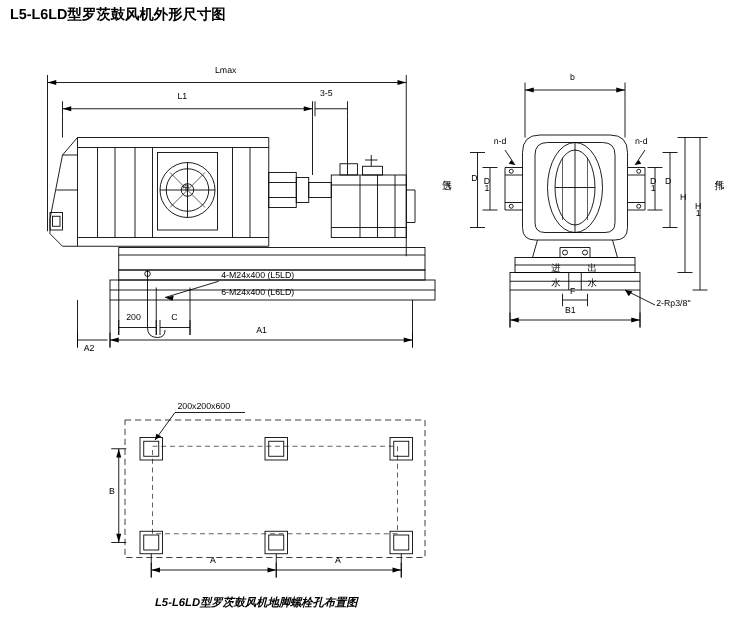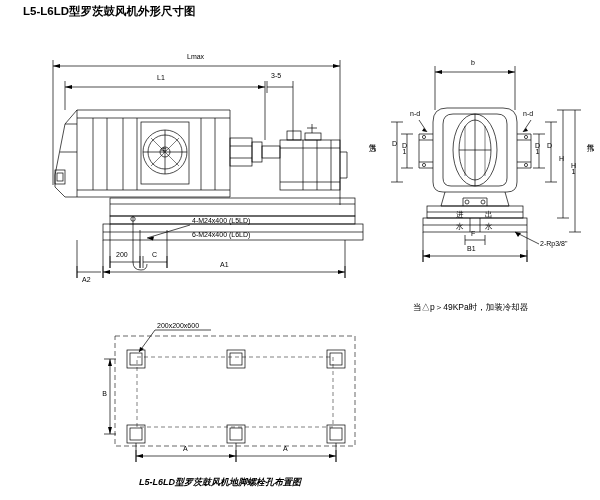--- a/index.html
+++ b/index.html
@@ -4,21 +4,21 @@
 <style>
   html,body{margin:0;padding:0;}
   body{
     width:600px;height:500px;
     background:#ffffff;
     font-family:"Liberation Sans", sans-serif;
     color:#000;
     position:relative;
     overflow:hidden;
   }
-  .root{position:absolute;left:15px;top:0;width:540px;height:500px;}
+  .root{position:absolute;left:0;top:0;width:540px;height:500px;}
   .title{
     position:absolute;left:8px;top:4px;
     font-size:11.5px;font-weight:bold;letter-spacing:0px;
   }
   svg{position:absolute;left:0;top:0;width:600px;height:500px;}
   .lbl{
     position:absolute;
     font-size:7px;
     font-family:"Liberation Sans", sans-serif;
     white-space:nowrap;
@@ -307,21 +307,20 @@
   <div class="lbl vert" style="left:543px;top:155px;">H</div>
   <div class="lbl vert" style="left:555px;top:162px;">H1</div>
 
   <div class="lbl cn" style="left:441px;top:210px;">进</div>
   <div class="lbl cn" style="left:470px;top:210px;">出</div>
   <div class="lbl cn" style="left:441px;top:222px;">水</div>
   <div class="lbl cn" style="left:470px;top:222px;">水</div>
   <div class="lbl" style="left:456px;top:230px;">F</div>
   <div class="lbl" style="left:525px;top:240px;">2-Rp3/8"</div>
   <div class="lbl" style="left:452px;top:245px;">B1</div>
-  <div class="lbl cn" style="left:398px;top:302px;font-size:8.5px;">当△p＞49KPa时，加装冷却器</div>
 
   <div class="lbl" style="left:142px;top:322px;">200x200x600</div>
   <div class="lbl" style="left:168px;top:445px;">A</div>
   <div class="lbl" style="left:268px;top:445px;">A</div>
   <div class="lbl vert" style="left:86px;top:390px;">B</div>
 
   <div class="caption" style="left:124px;top:476px;font-style:italic;">L5-L6LD型罗茨鼓风机地脚螺栓孔布置图</div>
 
 </div>
 

